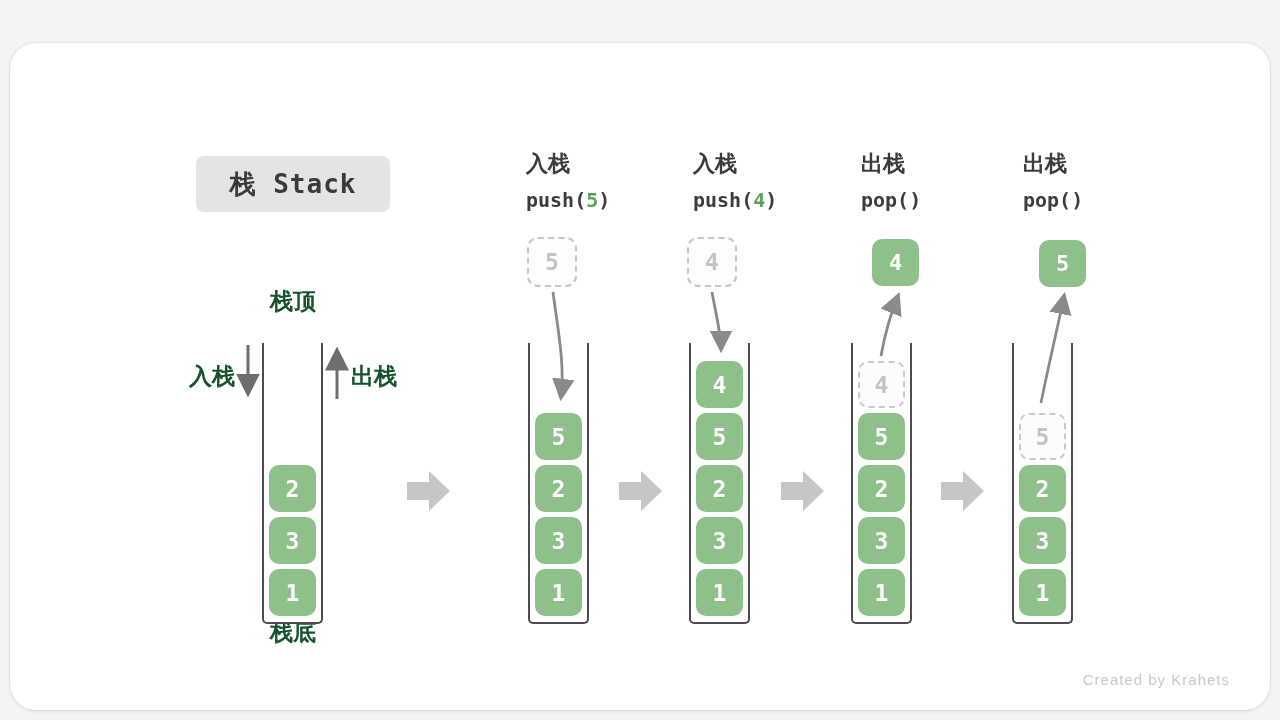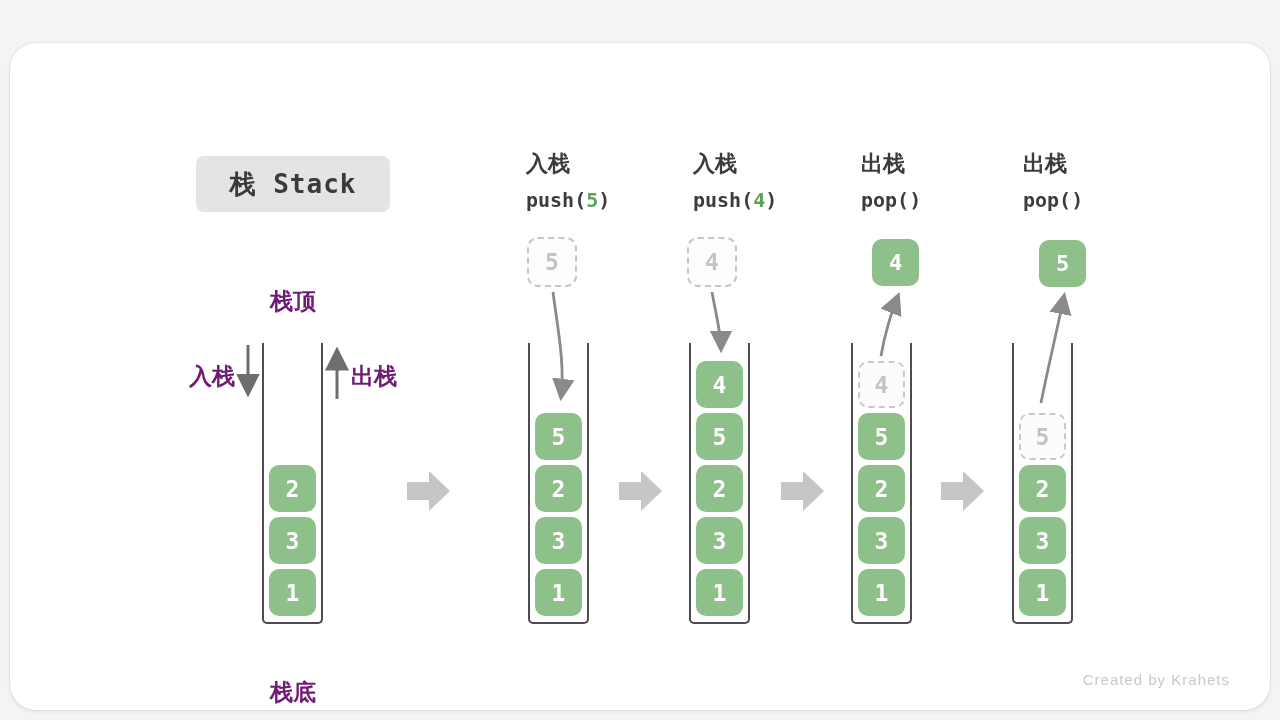--- a/index.html
+++ b/index.html
@@ -99,21 +99,21 @@
     width: 47px; height: 47px;
     border-radius: 10px;
     background: #8dc189;
     color: #ffffff;
     font-size: 22px;
   }
   .side-label {
     position: absolute;
     font-size: 23px;
     font-weight: bold;
-    color: #701a75;
+    color: #14532d;
     text-align: center;
   }
   .overlay {
     position: absolute;
     left: 0; top: 0;
     pointer-events: none;
   }
   .watermark {
     position: absolute;
     right: 40px; bottom: 22px;
@@ -148,21 +148,21 @@
     <div class="op-name">出栈</div>
     <div class="op-code"><span>pop(</span><span class="arg"></span><span>)</span></div>
   </div>
 
   <div class="float float-ghost" style="left:517px; top:194px">5</div>
   <div class="float float-ghost" style="left:677px; top:194px">4</div>
   <div class="float float-green" style="left:862px; top:196px">4</div>
   <div class="float float-green" style="left:1029px; top:197px">5</div>
 
   <div class="side-label" style="left:233px; top:243px; width:100px">栈顶</div>
-  <div class="side-label" style="left:233px; top:634px; width:100px">栈底</div>
+  <div class="side-label" style="left:233px; top:574px; width:100px">栈底</div>
   <div class="side-label" style="left:160px; top:318px; width:65px; text-align:right">入栈</div>
   <div class="side-label" style="left:341px; top:318px; width:65px; text-align:left">出栈</div>
 
   <div class="stack" style="left:252px">
     <div class="block">2</div>
     <div class="block">3</div>
     <div class="block">1</div>
   </div>
 
   <div class="stack" style="left:518px">

